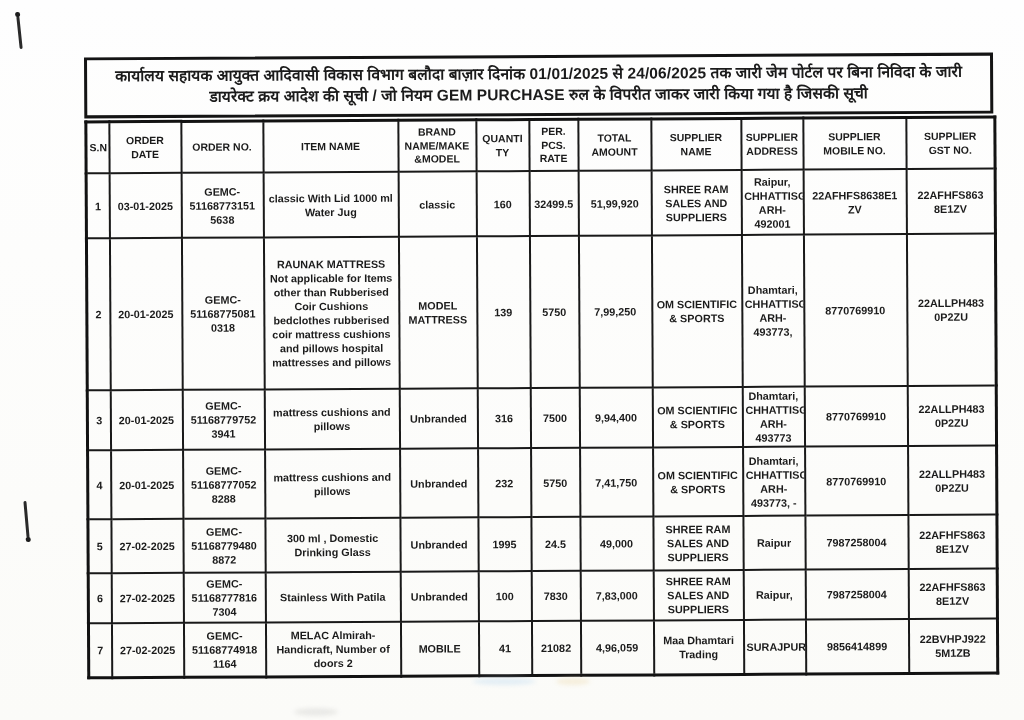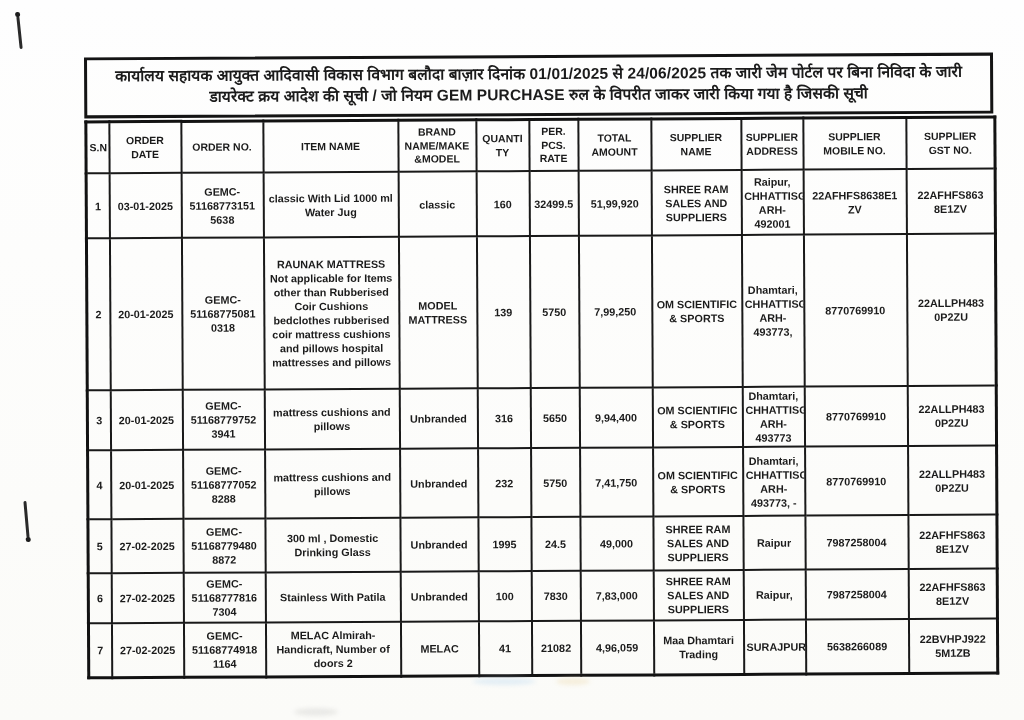--- a/index.html
+++ b/index.html
@@ -169,21 +169,21 @@
         </tr>
         <tr>
           <td>3</td>
           <td>20-01-2025</td>
           <td>GEMC-
 51168779752
 3941</td>
           <td>mattress cushions and pillows</td>
           <td>Unbranded</td>
           <td>316</td>
-          <td>5650</td>
+          <td>7500</td>
           <td>9,94,400</td>
           <td>OM SCIENTIFIC
 &amp; SPORTS</td>
           <td>Dhamtari,
 CHHATTISG
 ARH-493773</td>
           <td>8770769910</td>
           <td>22ALLPH483
 0P2ZU</td>
         </tr>
@@ -246,28 +246,28 @@
           <td>22AFHFS863
 8E1ZV</td>
         </tr>
         <tr>
           <td>7</td>
           <td>27-02-2025</td>
           <td>GEMC-
 51168774918
 1164</td>
           <td>MELAC Almirah-Handicraft, Number of doors 2</td>
-          <td>MELAC</td>
+          <td>MOBILE</td>
           <td>41</td>
           <td>21082</td>
           <td>4,96,059</td>
           <td>Maa Dhamtari
 Trading</td>
           <td>SURAJPUR,</td>
-          <td>5638266089</td>
+          <td>9856414899</td>
           <td>22BVHPJ922
 5M1ZB</td>
         </tr>
       </tbody>
   </table>
 </div>
 
 <div class="smudge smudge-blue"></div>
 <div class="smudge smudge-tan"></div>
 <div class="smudge smudge-gray"></div>

